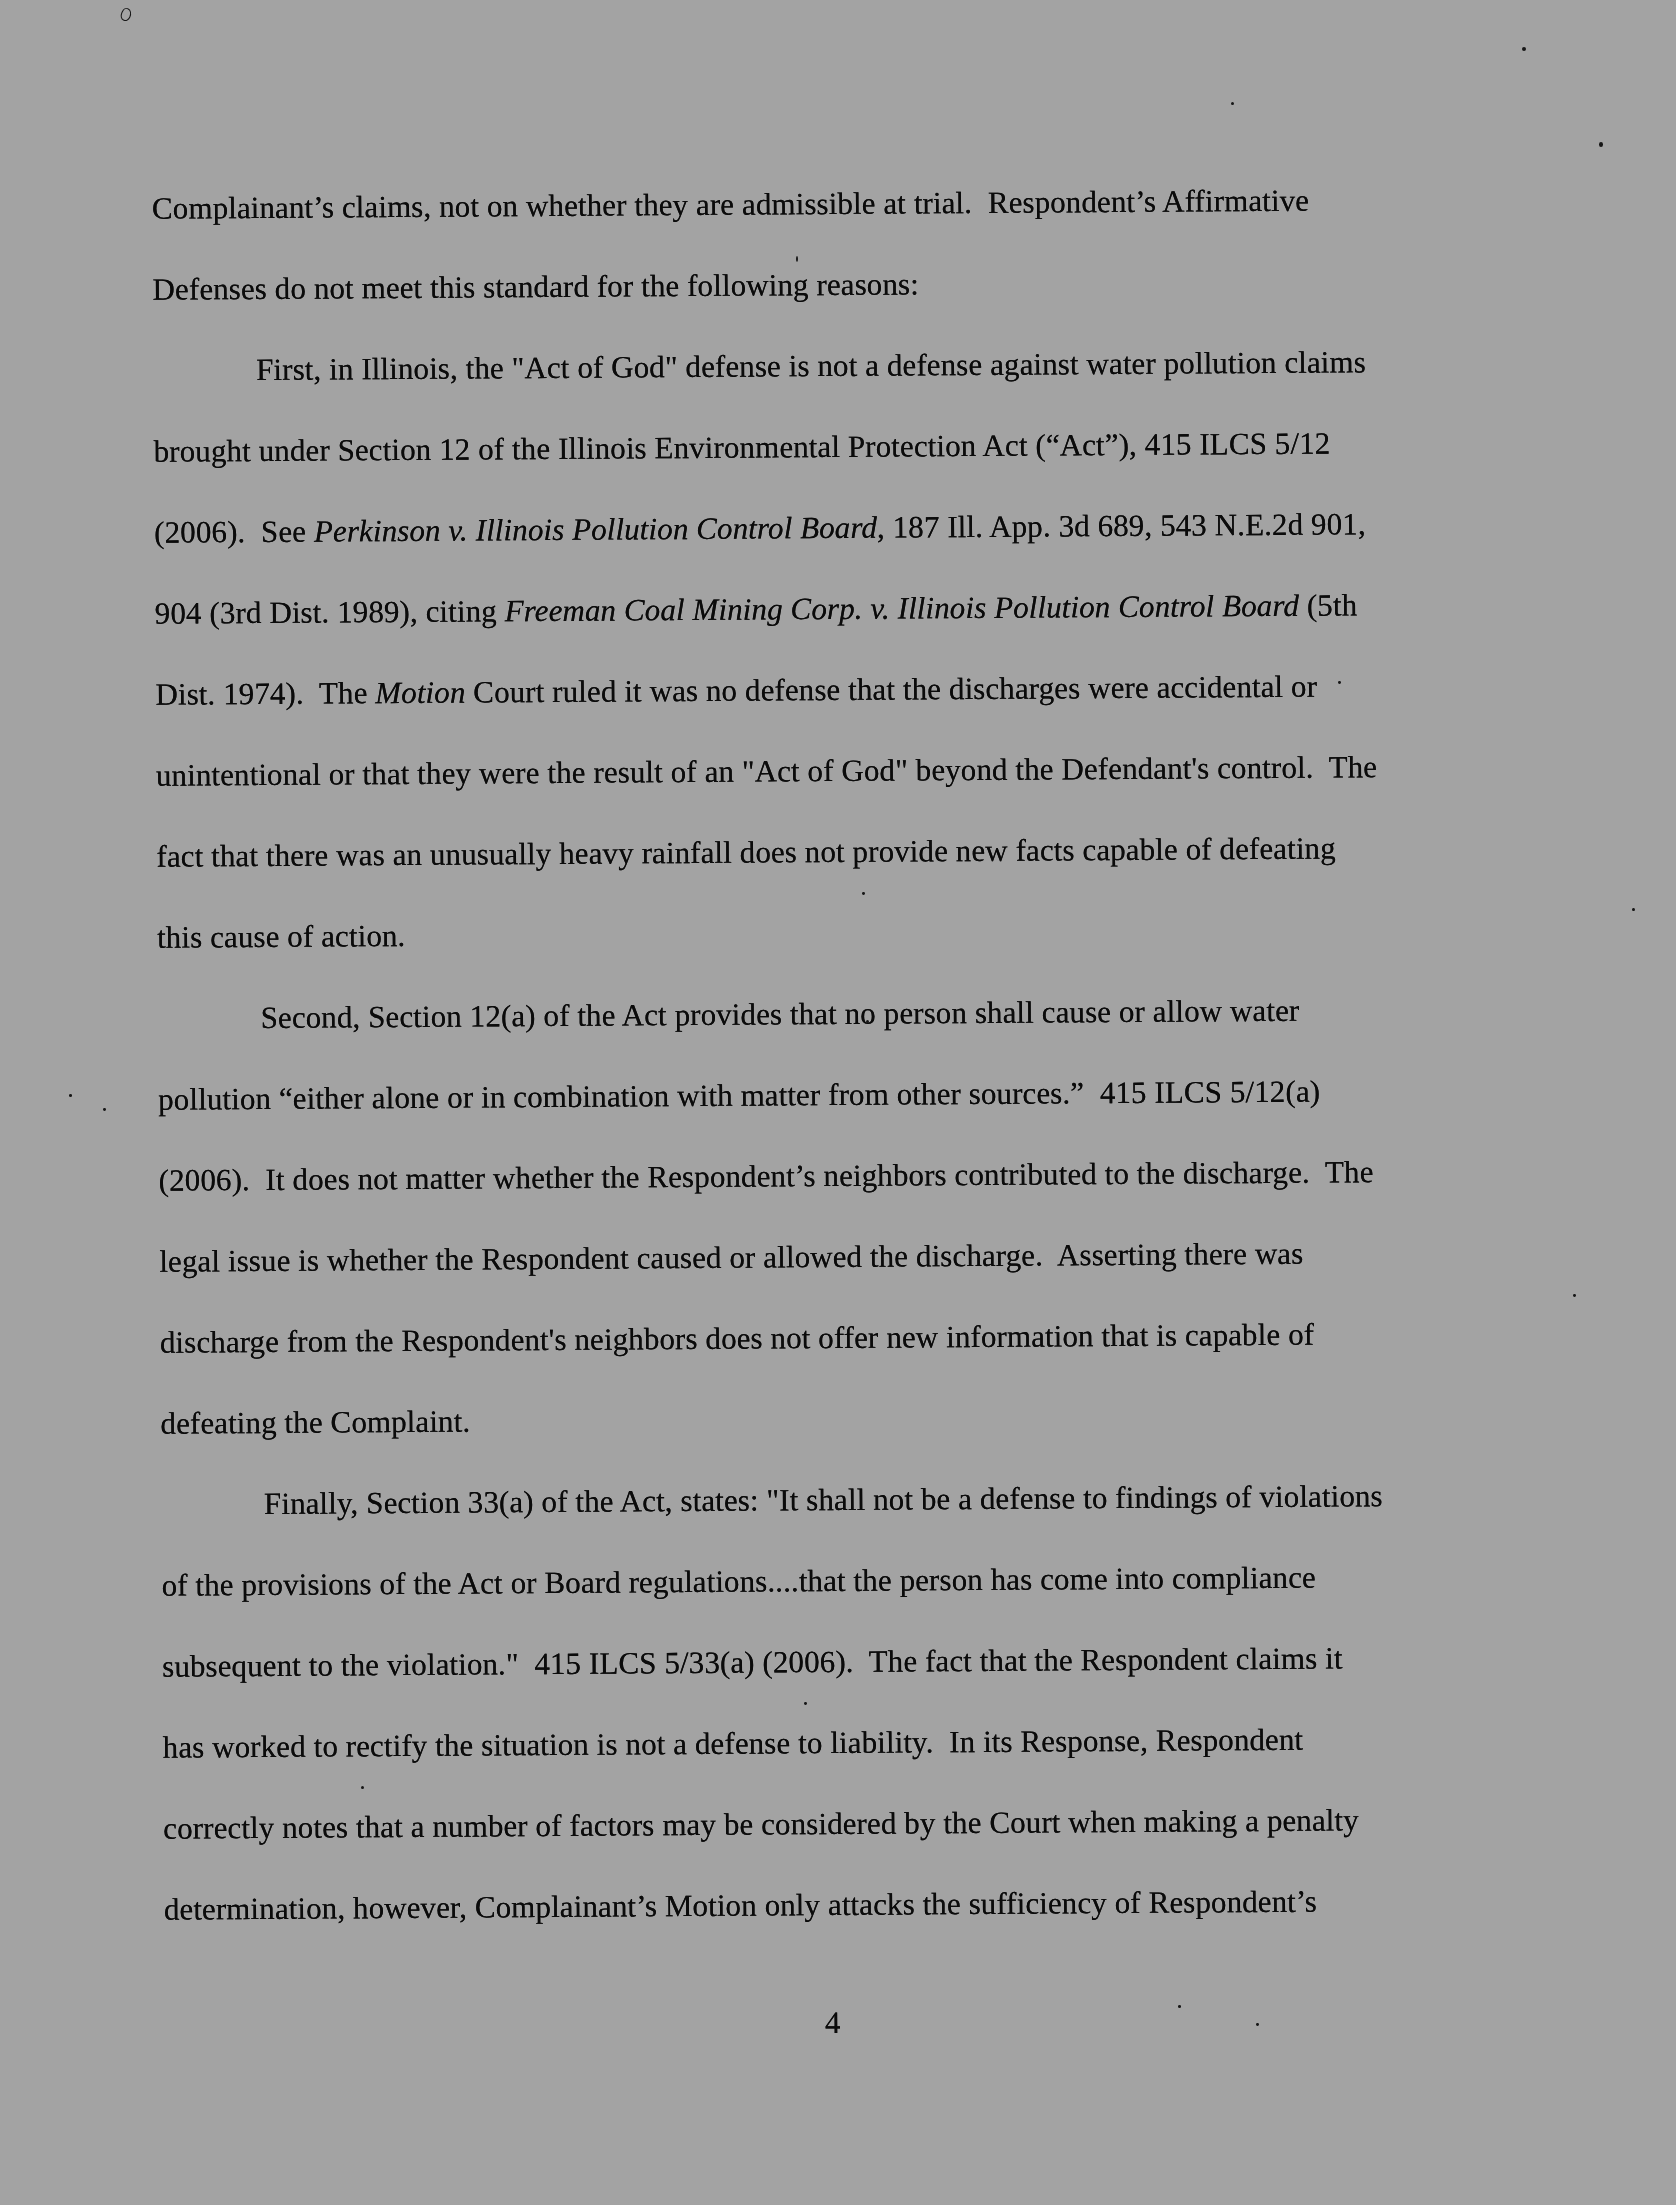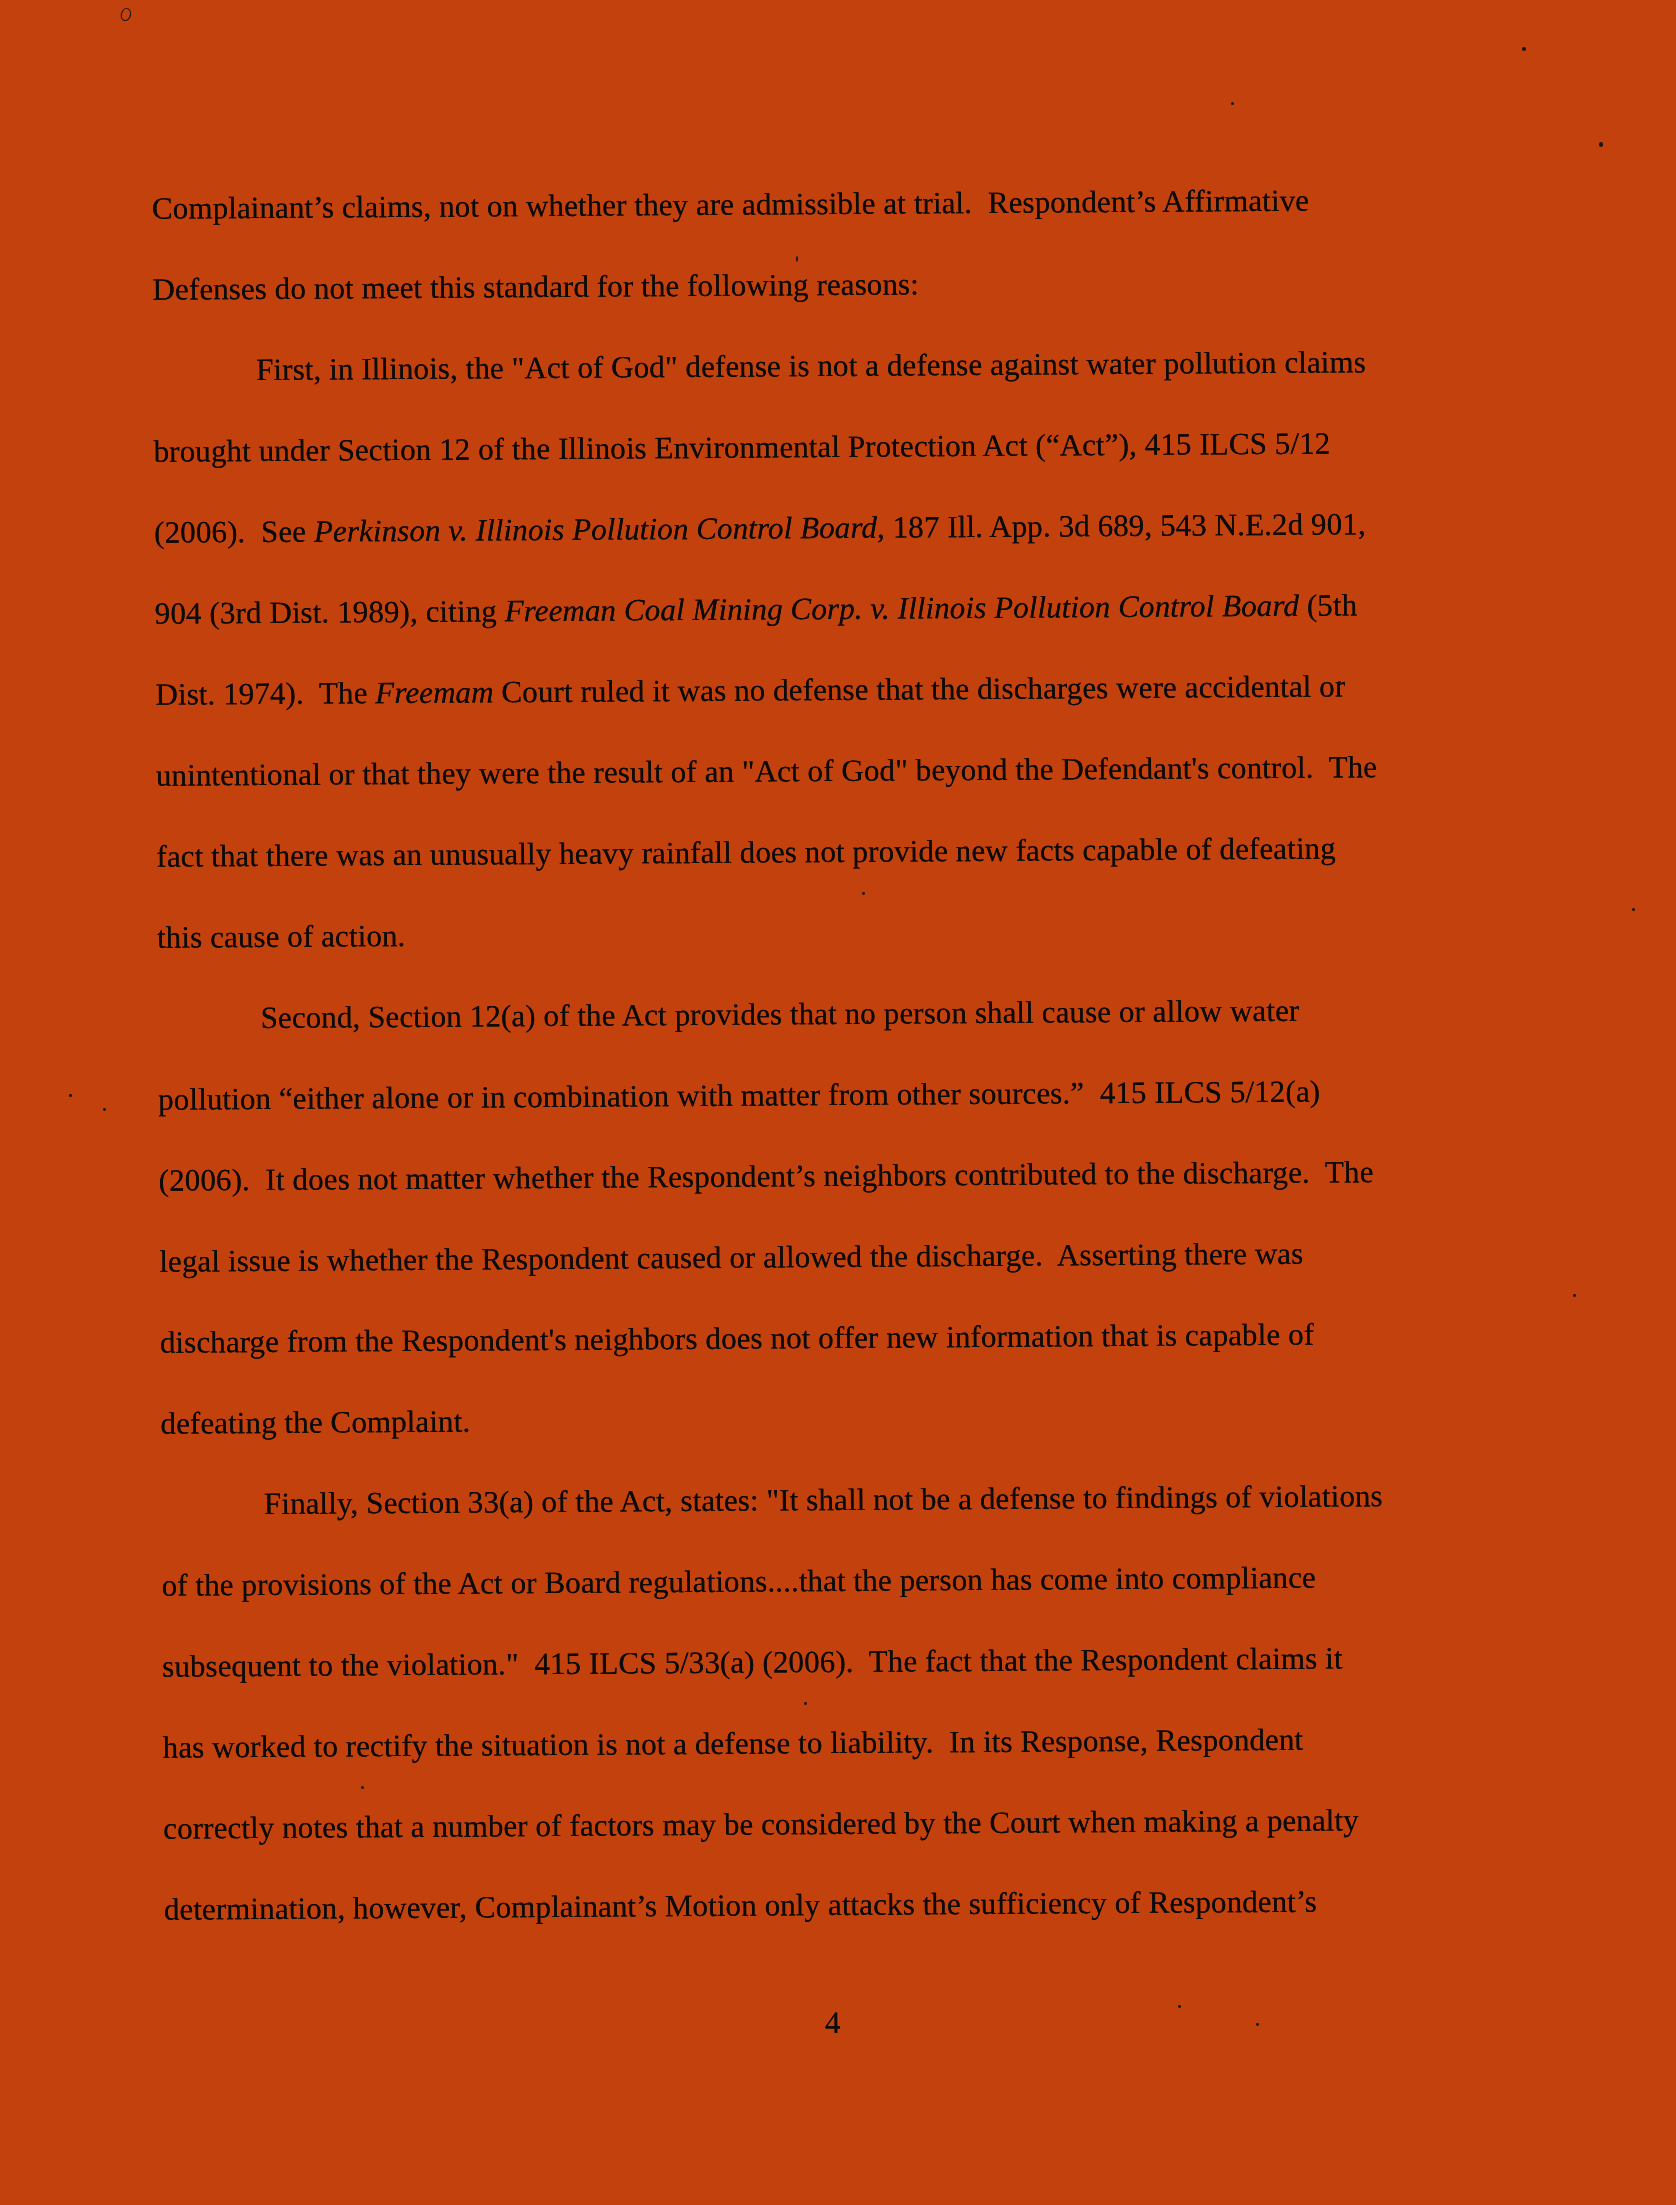--- a/index.html
+++ b/index.html
@@ -4,21 +4,21 @@
 <style>
   html, body {
     margin: 0;
     padding: 0;
     background: #ffffff;
   }
   .page {
     position: relative;
     width: 1676px;
     height: 2205px;
-    background: #c2410c;
+    background: #a3a3a3;
     overflow: hidden;
     font-family: "Liberation Serif", serif;
     color: #0b0b0b;
   }
   .rotate {
     position: absolute;
     left: 0; top: 0; right: 0; bottom: 0;
     transform: rotate(-0.4deg);
     transform-origin: 50% 55%;
   }
@@ -65,21 +65,21 @@
 
 <div class="page">
   <div class="rotate">
     <div class="content">
         <div class="line"><span class="seg">Complainant’s claims, not on whether they are admissible at trial.  Respondent’s Affirmative</span></div>
         <div class="line"><span class="seg">Defenses do not meet this standard for the following reasons:</span></div>
         <div class="line indent"><span class="seg">First, in Illinois, the "Act of God" defense is not a defense against water pollution claims</span></div>
         <div class="line"><span class="seg">brought under Section 12 of the Illinois Environmental Protection Act (“Act”), 415 ILCS 5/12</span></div>
         <div class="line"><span class="seg">(2006).  See </span><span class="seg italic">Perkinson v. Illinois Pollution Control Board</span><span class="seg">, 187 Ill. App. 3d 689, 543 N.E.2d 901,</span></div>
         <div class="line"><span class="seg">904 (3rd Dist. 1989), citing </span><span class="seg italic">Freeman Coal Mining Corp. v. Illinois Pollution Control Board</span><span class="seg"> (5th</span></div>
-        <div class="line"><span class="seg">Dist. 1974).  The </span><span class="seg italic">Freemam</span><span class="seg"> Court ruled it was no defense that the discharges were accidental or</span></div>
+        <div class="line"><span class="seg">Dist. 1974).  The </span><span class="seg italic">Motion</span><span class="seg"> Court ruled it was no defense that the discharges were accidental or</span></div>
         <div class="line"><span class="seg">unintentional or that they were the result of an "Act of God" beyond the Defendant's control.  The</span></div>
         <div class="line"><span class="seg">fact that there was an unusually heavy rainfall does not provide new facts capable of defeating</span></div>
         <div class="line"><span class="seg">this cause of action.</span></div>
         <div class="line indent"><span class="seg">Second, Section 12(a) of the Act provides that no person shall cause or allow water</span></div>
         <div class="line"><span class="seg">pollution “either alone or in combination with matter from other sources.”  415 ILCS 5/12(a)</span></div>
         <div class="line"><span class="seg">(2006).  It does not matter whether the Respondent’s neighbors contributed to the discharge.  The</span></div>
         <div class="line"><span class="seg">legal issue is whether the Respondent caused or allowed the discharge.  Asserting there was</span></div>
         <div class="line"><span class="seg">discharge from the Respondent's neighbors does not offer new information that is capable of</span></div>
         <div class="line"><span class="seg">defeating the Complaint.</span></div>
         <div class="line indent"><span class="seg">Finally, Section 33(a) of the Act, states: "It shall not be a defense to findings of violations</span></div>

